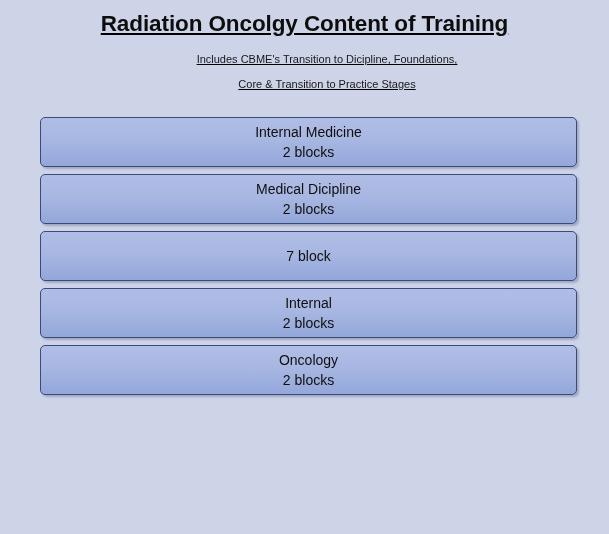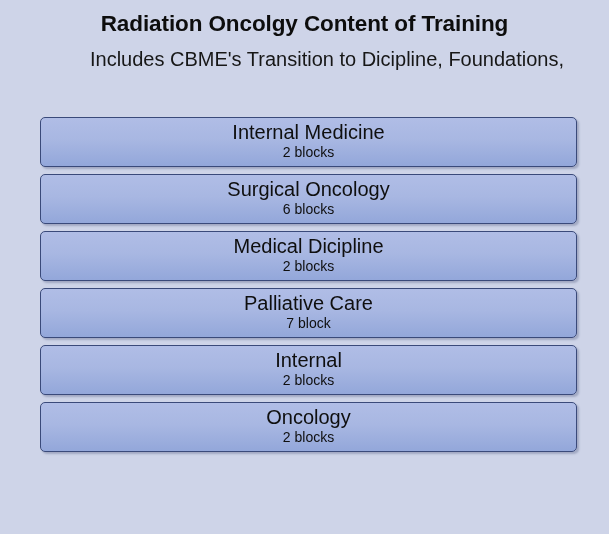--- a/index.html
+++ b/index.html
@@ -13,40 +13,41 @@
     font-family: "Liberation Sans", sans-serif;
     overflow: hidden;
   }
 
   #slide {
     position: relative;
     width: 609px;
     height: 450px;
     background: #ced4e8;
     box-sizing: border-box;
+    text-decoration: underline;
   }
 
   
   #header {
     padding-top: 10px;
     text-align: center;
   }
 
   #slide-title {
     font-size: 22.5px;
     font-weight: bold;
     color: #0d0d0d;
     letter-spacing: -0.1px;
     line-height: 28px;
     margin: 0;
   }
 
   #slide-subtitle {
     margin: 9px 0 0 0;
-    font-size: 20px;
+    font-size: 11px;
     font-weight: normal;
     color: #171717;
     line-height: 25px;
     padding-left: 45px;
   }
   #slide-subtitle .sub-line {
     display: block;
   }
 
   
@@ -70,21 +71,21 @@
     flex-direction: column;
     align-items: center;
     justify-content: center;
   }
 
   .bar:last-child {
     margin-bottom: 0;
   }
 
   .bar-name {
-    font-size: 20px;
+    font-size: 14px;
     color: #0f0f0f;
     line-height: 20px;
     text-align: left;
   }
 
   .bar-count {
     font-size: 14px;
     color: #0f0f0f;
     line-height: 20px;
     text-align: left;
@@ -92,42 +93,38 @@
 </style>
 </head>
 <body>
 
 <div id="slide">
 
   <div id="header">
     <h1 id="slide-title">Radiation Oncolgy Content of Training</h1>
     <div id="slide-subtitle">
       <span class="sub-line">Includes CBME's Transition to Dicipline, Foundations,</span>
+      <span class="sub-line">Core &amp; Transition to Practice Stages</span>
     </div>
   </div>
 
   <div id="bars">
 
     <div class="bar">
       <span class="bar-name">Internal Medicine</span>
       <span class="bar-count">2 blocks</span>
     </div>
 
-    <div class="bar">
-      <span class="bar-name">Surgical Oncology</span>
-      <span class="bar-count">6 blocks</span>
-    </div>
 
     <div class="bar">
       <span class="bar-name">Medical Dicipline</span>
       <span class="bar-count">2 blocks</span>
     </div>
 
     <div class="bar">
-      <span class="bar-name">Palliative Care</span>
       <span class="bar-count">7 block</span>
     </div>
 
     <div class="bar">
       <span class="bar-name">Internal</span>
       <span class="bar-count">2 blocks</span>
     </div>
 
 
     <div class="bar">

